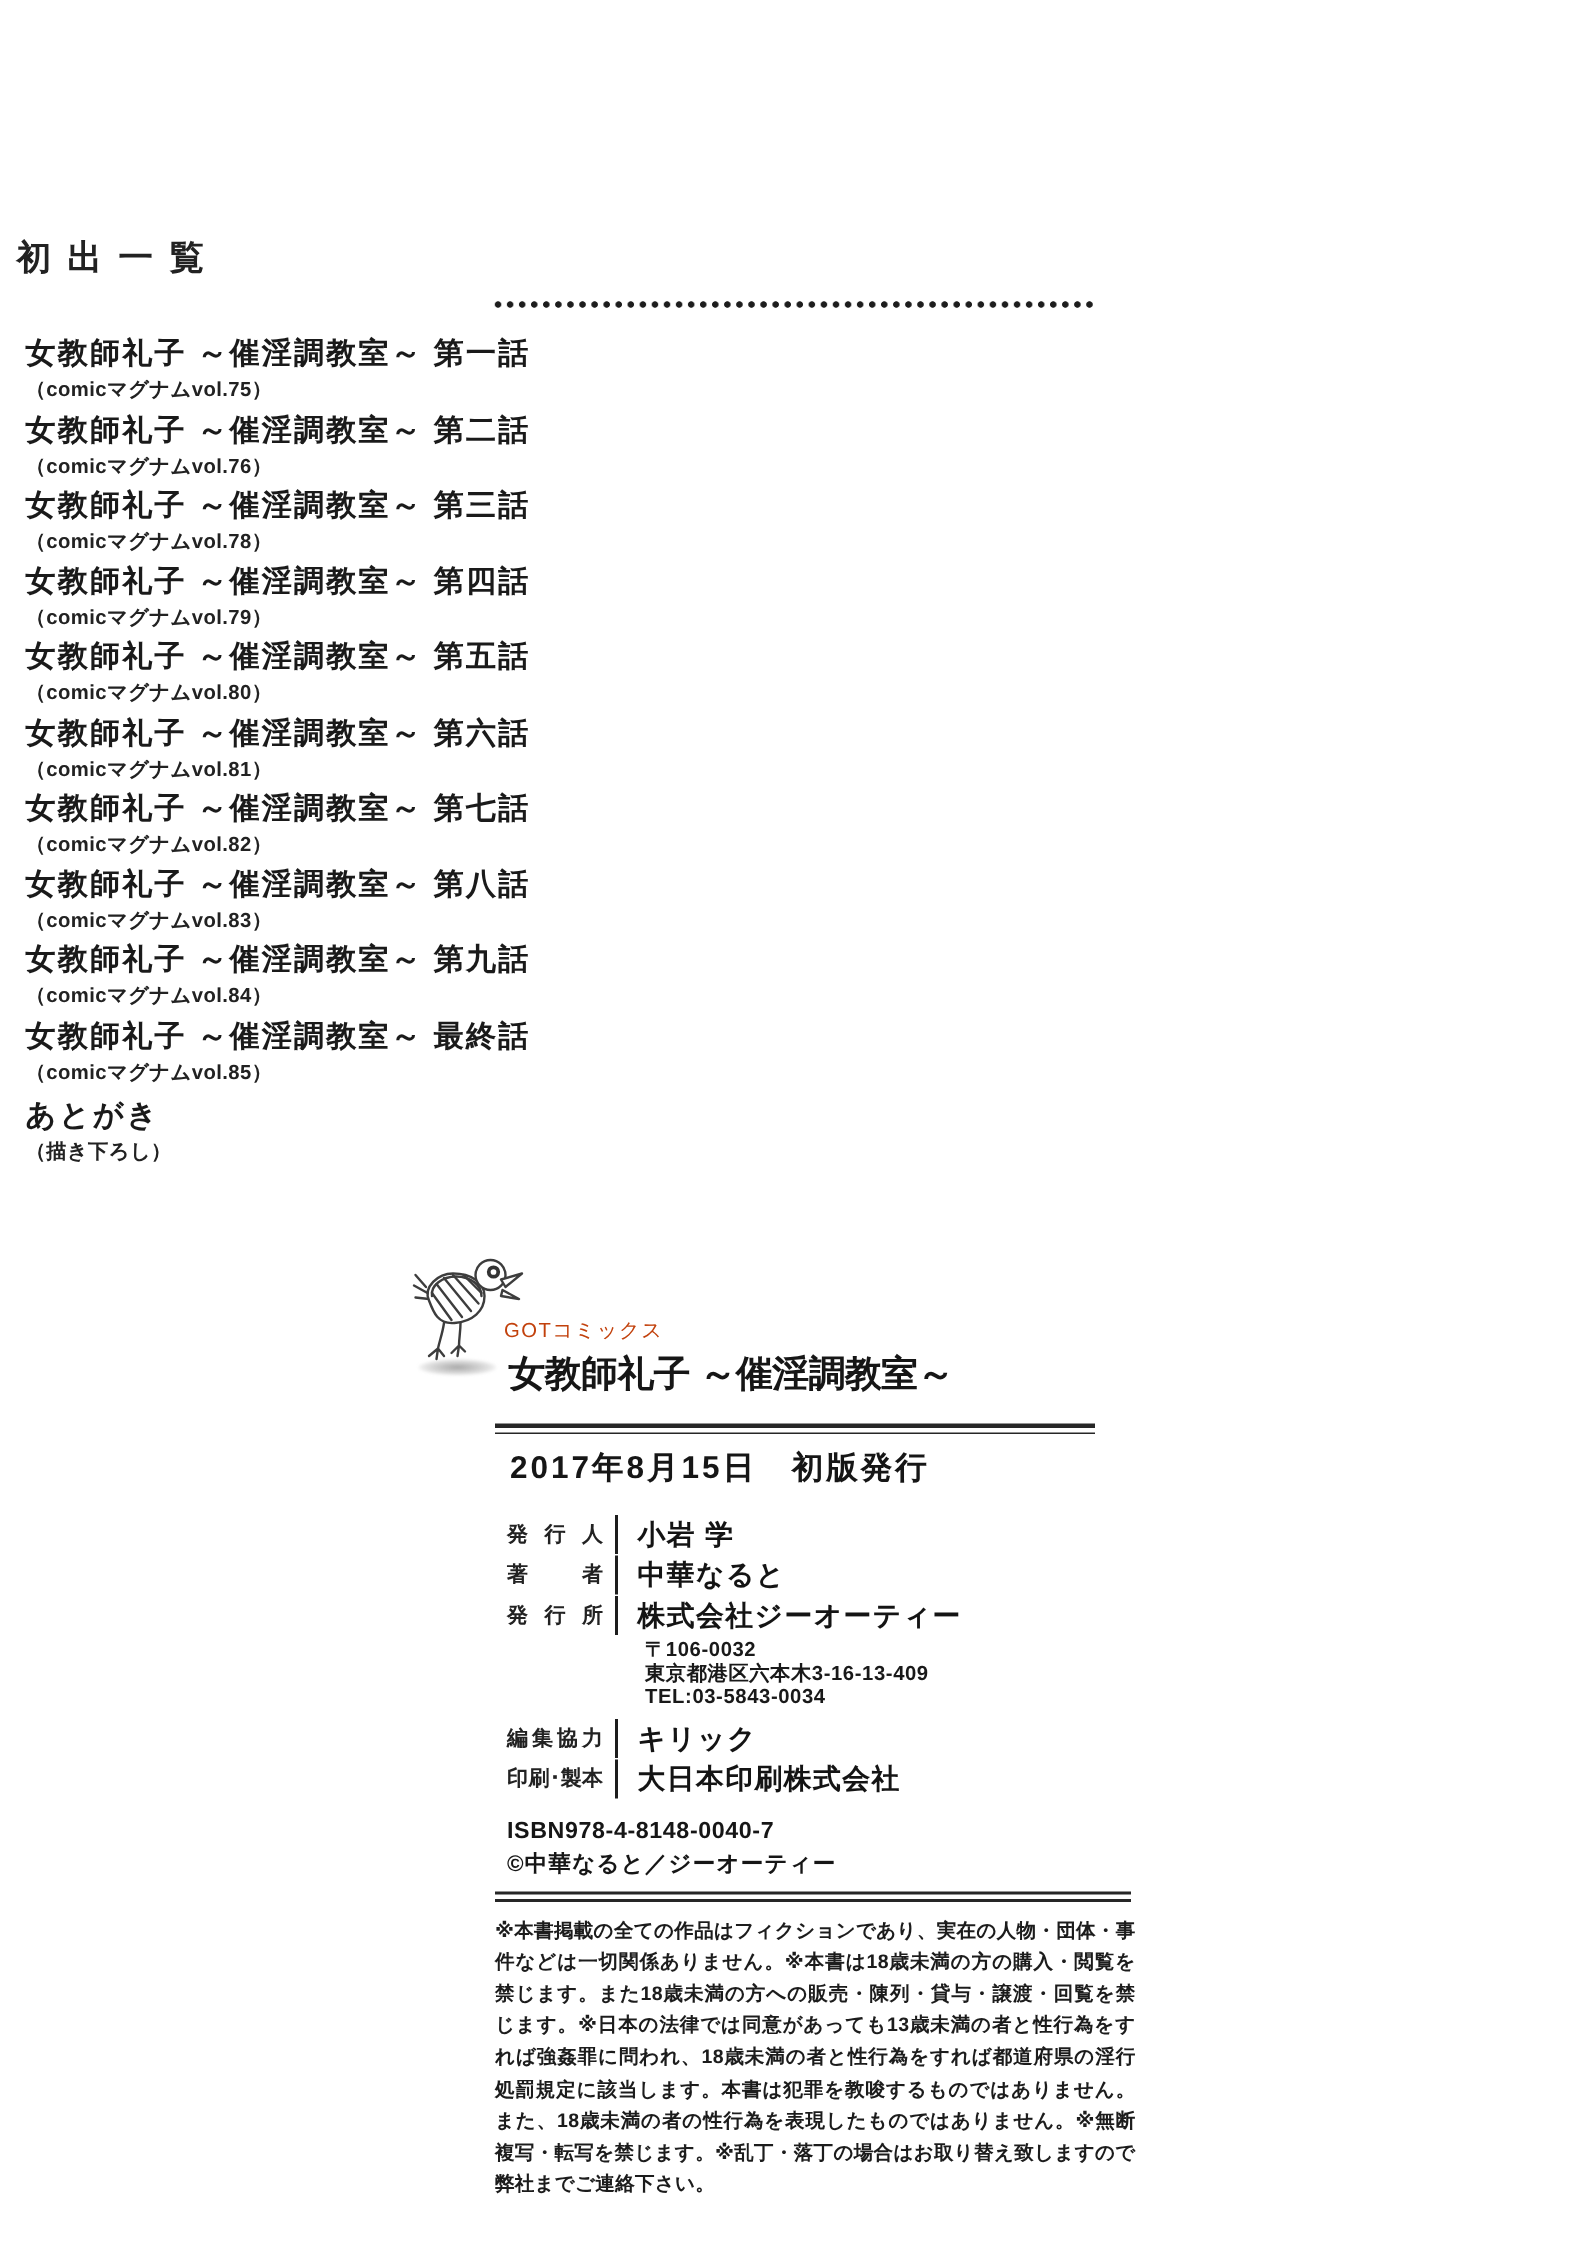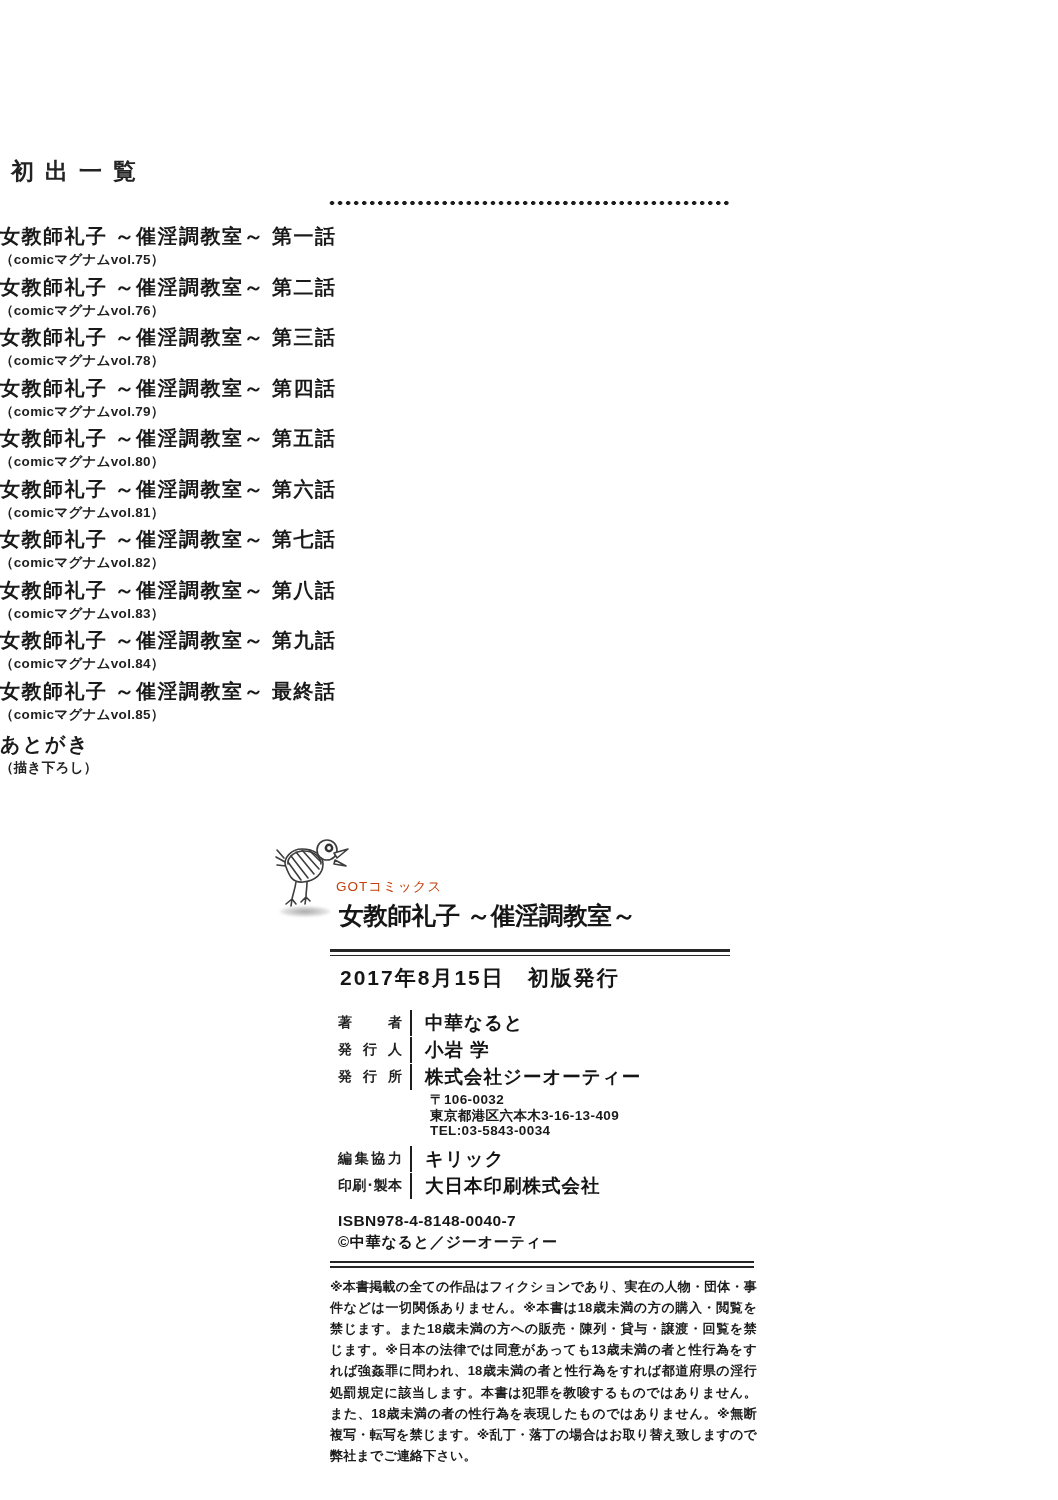--- a/index.html
+++ b/index.html
@@ -23,21 +23,21 @@
   }
   .dotted-divider {
     margin:13px auto 0;
     width:402px; height:6px;
     background-image:radial-gradient(circle, #1d1d1d 1.9px, transparent 2.4px);
     background-size:8.05px 6px;
     background-position:0 50%;
     background-repeat:repeat-x;
   }
   .chapters { margin-top:17px; }
-  .entry { height:50.5px; }
+  .entry { height:50.5px;padding-left:17px; }
   .entry-title {
     font-size:20px; font-weight:600;
     letter-spacing:1.5px; line-height:27px;
     color:#1a1a1a;
   }
   .entry-source {
     font-size:13.5px; font-weight:600;
     letter-spacing:0.3px; line-height:19px;
     color:#222;
   }
@@ -205,26 +205,26 @@
       <path d="M33,46 C33,52 32,56 32,61 M32,61 L27,66 M32,61 L31,68 M32,61 L36,65"></path>
     </svg>
 
     <div class="got-label">GOTコミックス</div>
     <div class="book-title">女教師礼子 ～催淫調教室～</div>
     <div class="title-rule"></div>
     <div class="issue-date">2017年8月15日　初版発行</div>
 
     <div class="credits">
       <div class="credit-row">
+        <div class="credit-label">発 行 人</div>
+        <div class="credit-value">小岩 学</div>
+      </div>
+      <div class="credit-row">
         <div class="credit-label">著 者</div>
         <div class="credit-value">中華なると</div>
-      </div>
-      <div class="credit-row">
-        <div class="credit-label">発 行 人</div>
-        <div class="credit-value">小岩 学</div>
       </div>
       <div class="credit-row">
         <div class="credit-label">発 行 所</div>
         <div class="credit-value">株式会社ジーオーティー</div>
       </div>
       <div class="credit-address">
         <div>〒106-0032</div>
         <div>東京都港区六本木3-16-13-409</div>
         <div>TEL:03-5843-0034</div>
       </div>

